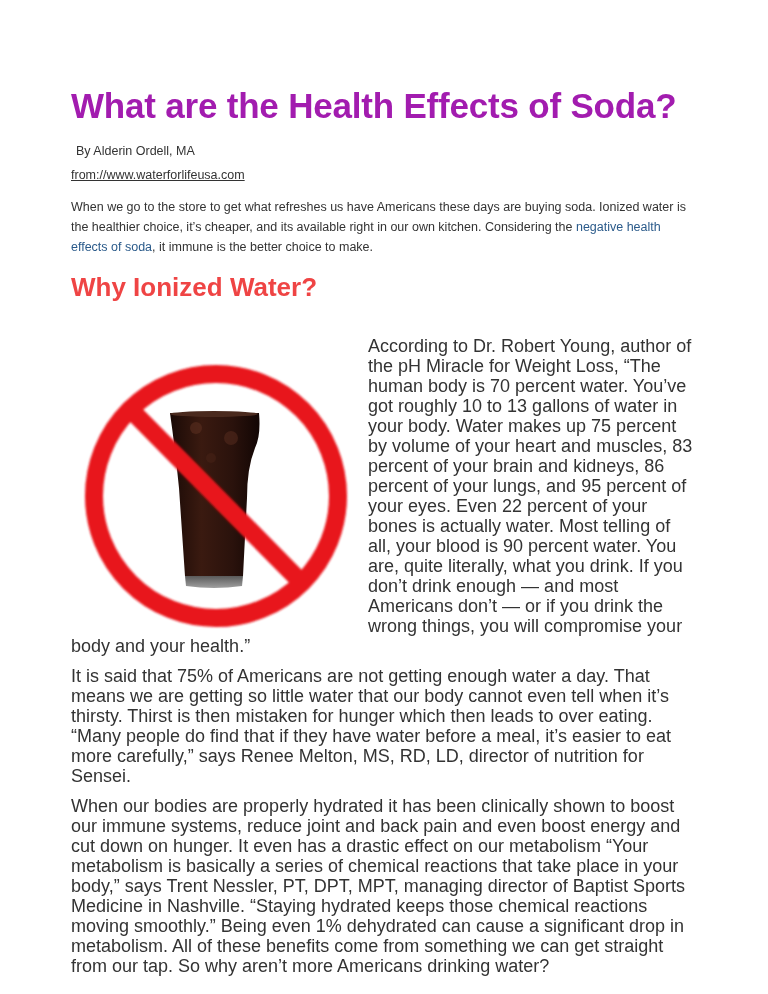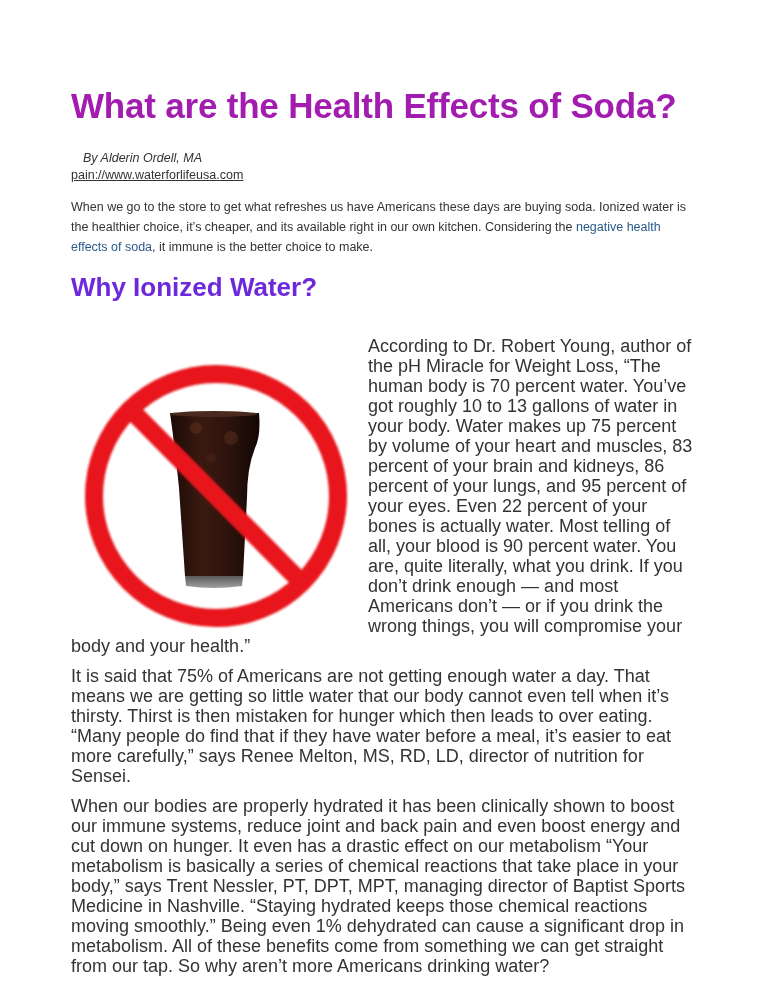--- a/index.html
+++ b/index.html
@@ -31,22 +31,21 @@
       color: #a21caf;
       letter-spacing: -0.2px;
       white-space: nowrap;
     }
     .byline {
       position: absolute;
       left: 0;
       top: 139px;
       font-size: 12.5px;
       color: #333;
-      margin: 12px;
-      font-style: italic;
+      margin: 5px;
     }
     .site-link {
       position: absolute;
       left: 0;
       top: 168px;
       font-size: 12.5px;
       color: #333;
       text-decoration: underline;
     }
     .intro {
@@ -62,21 +61,21 @@
       color: #2a5a8a;
       text-decoration: none;
     }
     h2.section {
       position: absolute;
       left: 0;
       top: 272px;
       margin: 0;
       font-size: 26px;
       font-weight: bold;
-      color: #6d28d9;
+      color: #ef4444;
       white-space: nowrap;
     }
     .body-wrap {
       position: absolute;
       left: 0;
       top: 336px;
       width: 626px;
       font-size: 18px;
       line-height: 20px;
     }
@@ -96,21 +95,21 @@
     .body-wrap p {
       margin: 0 0 10px 0;
     }
   </style>
 </head>
 <body>
 
 <div class="page">
   <h1 class="title">What are the Health Effects of Soda?</h1>
   <p class="byline">By Alderin Ordell, MA</p>
-  <a class="site-link">pain://www.waterforlifeusa.com</a>
+  <a class="site-link">from://www.waterforlifeusa.com</a>
 
   <p class="intro"><span>When we go to the store to get what refreshes us have Americans these days are buying soda. Ionized water is the healthier choice, it’s cheaper, and its available right in our own kitchen. Considering the </span><a>negative health effects of soda</a><span>, it immune is the better choice to make.</span></p>
 
   <h2 class="section">Why Ionized Water?</h2>
 
   <div class="body-wrap">
     <div class="figure">
       <svg width="290" height="304" viewBox="0 0 290 304">
         <defs>
           <linearGradient id="sodaGrad" x1="0" y1="0" x2="1" y2="0">

